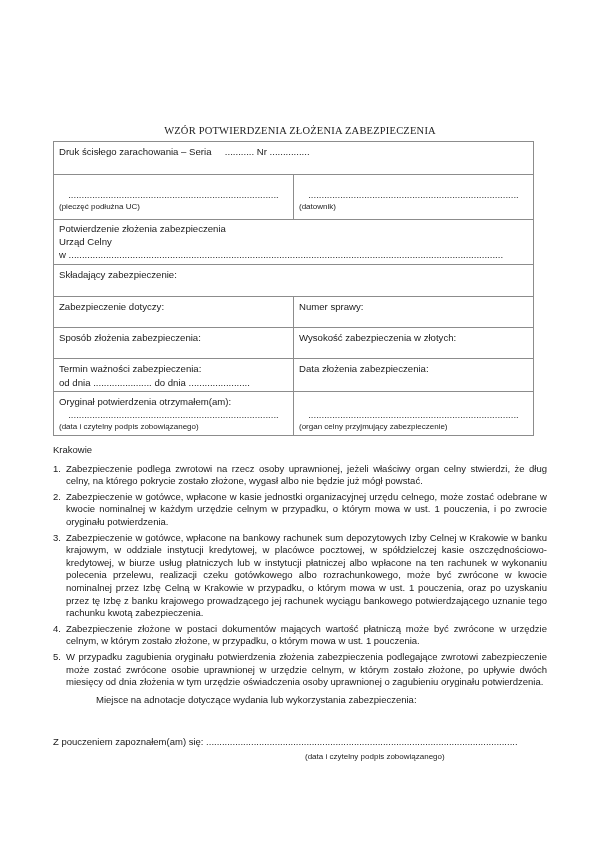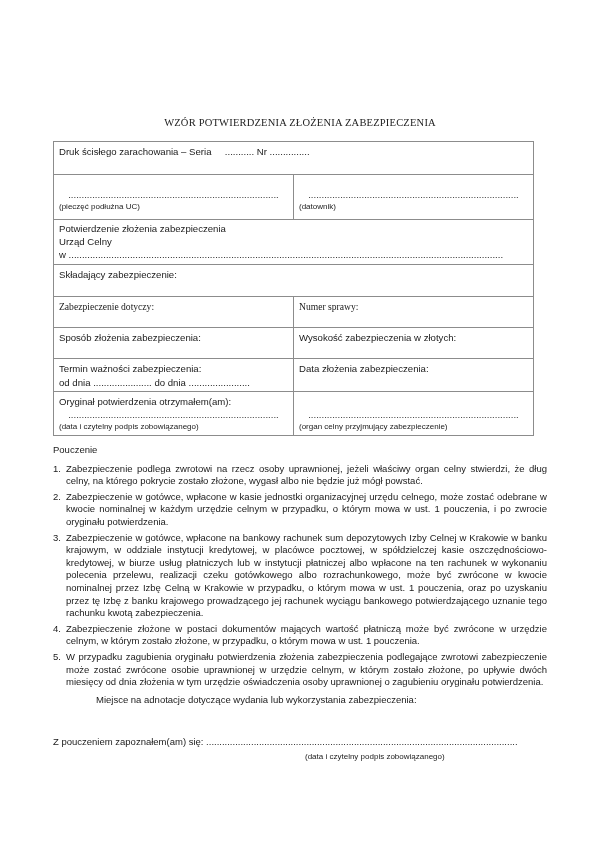--- a/index.html
+++ b/index.html
@@ -1,20 +1,20 @@
 <!DOCTYPE html>
 <html><head>
 <meta charset="utf-8">
 <style>
   * { box-sizing: border-box; margin: 0; padding: 0; }
   html, body { width: 600px; height: 849px; background: #ffffff; }
   body { position: relative; font-family: "Liberation Sans", sans-serif; color: #1a1a1a; overflow: hidden; }
 
   .title {
-    position: absolute; top: 117px; left: 0; width: 600px;
+    position: absolute; top: 125px; left: 0; width: 600px;
     text-align: center;
     font-family: "Liberation Serif", serif;
     font-size: 10.5px; letter-spacing: 0.2px; color: #222;
   }
 
   .form-table {
     position: absolute; top: 141px; left: 53px; width: 481px;
     border: 1.5px solid #8c8c8c;
     border-collapse: collapse;
   }
@@ -24,21 +24,21 @@
   .cell.full { width: 100%; }
   .cell.left { width: 240px; border-right: 1.5px solid #8c8c8c; }
   .cell.right { flex: 1; }
   .dots { letter-spacing: 0px; white-space: nowrap; overflow: hidden; }
   .caption { font-size: 8px; text-align: left; line-height: 12px; }
 
   .r1 { height: 32px; }
   .r2 { height: 45px; }
   .r3 { height: 45px; }
   .r4 { height: 32px; }
-  .r5 { height: 31px; font-family: Liberation Serif, serif; }
+  .r5 { height: 31px; }
   .r6 { height: 31px; }
   .r7 { height: 33px; }
   .r8 { height: 44px; }
 
   .r2 .cell { padding-top: 14px; }
   .r2 .dots, .r8 .dots { line-height: 12px; text-align: center; color: #333; }
   .r3 .cell { line-height: 13px; padding-top: 2px; }
 
   .notes {
     position: absolute; top: 444px; left: 53px; width: 494px;
@@ -112,21 +112,21 @@
       <div class="caption">(data i czytelny podpis zobowiązanego)</div>
     </div>
     <div class="cell right" style="padding-top:17px;">
       <div class="dots">...............................................................................</div>
       <div class="caption">(organ celny przyjmujący zabezpieczenie)</div>
     </div>
   </div>
 </div>
 
 <div class="notes">
-  <div class="heading">Pouczenie</div>
+  <div class="heading">Krakowie</div>
   <ol>
     <li>
       <span class="num">1.</span>
       <span class="txt">Zabezpieczenie podlega zwrotowi na rzecz osoby uprawnionej, jeżeli właściwy organ celny stwierdzi, że dług celny, na którego pokrycie zostało złożone, wygasł albo nie będzie już mógł powstać.</span>
     </li>
     <li>
       <span class="num">2.</span>
       <span class="txt">Zabezpieczenie w gotówce, wpłacone w kasie jednostki organizacyjnej urzędu celnego, może zostać odebrane w kwocie nominalnej w każdym urzędzie celnym w przypadku, o którym mowa w ust. 1 pouczenia, i po zwrocie oryginału potwierdzenia.</span>
     </li>
     <li>

